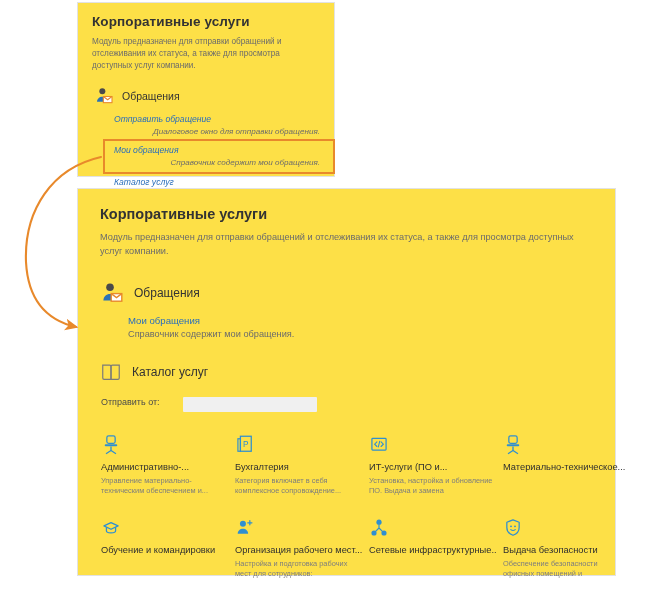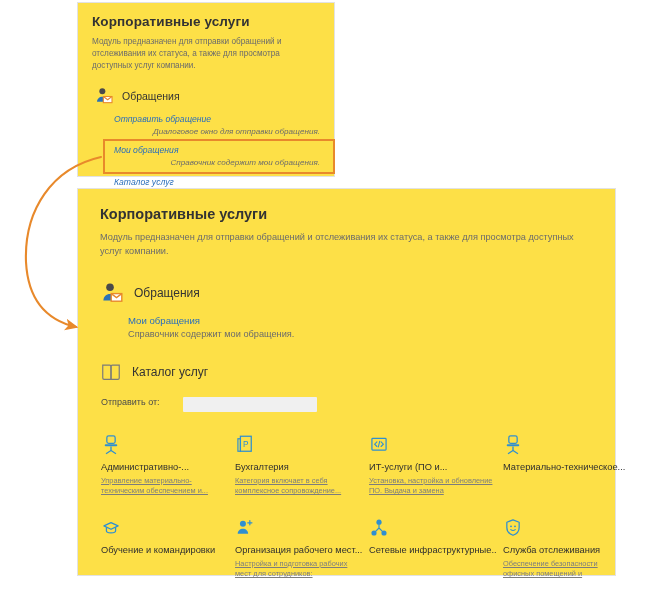--- a/index.html
+++ b/index.html
@@ -181,21 +181,20 @@
     margin-bottom: 4px;
     white-space: nowrap;
     overflow: hidden;
   }
   .tile .tile-desc {
     font-size: 7.4px;
     line-height: 1.42;
     color: #7d7d7d;
     max-height: 22px;
     overflow: hidden;
-    text-decoration: underline;
   }
 
   
   #connector {
     position: absolute;
     left: 0;
     top: 0;
     width: 660px;
     height: 590px;
     pointer-events: none;
@@ -363,21 +362,21 @@
 
     <div class="tile">
       <div class="tile-icon">
         <svg width="20" height="22" viewBox="0 0 24 26">
           <path d="M12 3.2l7.4 2.9v6.2c0 4.6-3.2 7.9-7.4 9.4-4.2-1.5-7.4-4.8-7.4-9.4V6.1z" fill="none" stroke="#2f8fd0" stroke-width="1.5" stroke-linejoin="round"></path>
           <circle cx="9.6" cy="11" r="1.1" fill="#2f8fd0"></circle>
           <circle cx="14.4" cy="11" r="1.1" fill="#2f8fd0"></circle>
           <path d="M9.3 15c1.6 1.2 3.8 1.2 5.4 0" fill="none" stroke="#2f8fd0" stroke-width="1.3" stroke-linecap="round"></path>
         </svg>
       </div>
-      <div class="tile-title">Служба отслеживания</div>
+      <div class="tile-title">Выдача безопасности</div>
       <div class="tile-desc">Обеспечение безопасности офисных помещений и сотрудников:...</div>
     </div>
 
   </div>
 </div>
 
 <svg id="connector" viewBox="0 0 660 590">
   <defs>
     <marker id="arrowhead" markerWidth="7" markerHeight="7" refX="5.2" refY="3.2" orient="auto">
       <path d="M0,0.4 L6.4,3.2 L0,6 L1.6,3.2 z" fill="#e8892b"></path>

